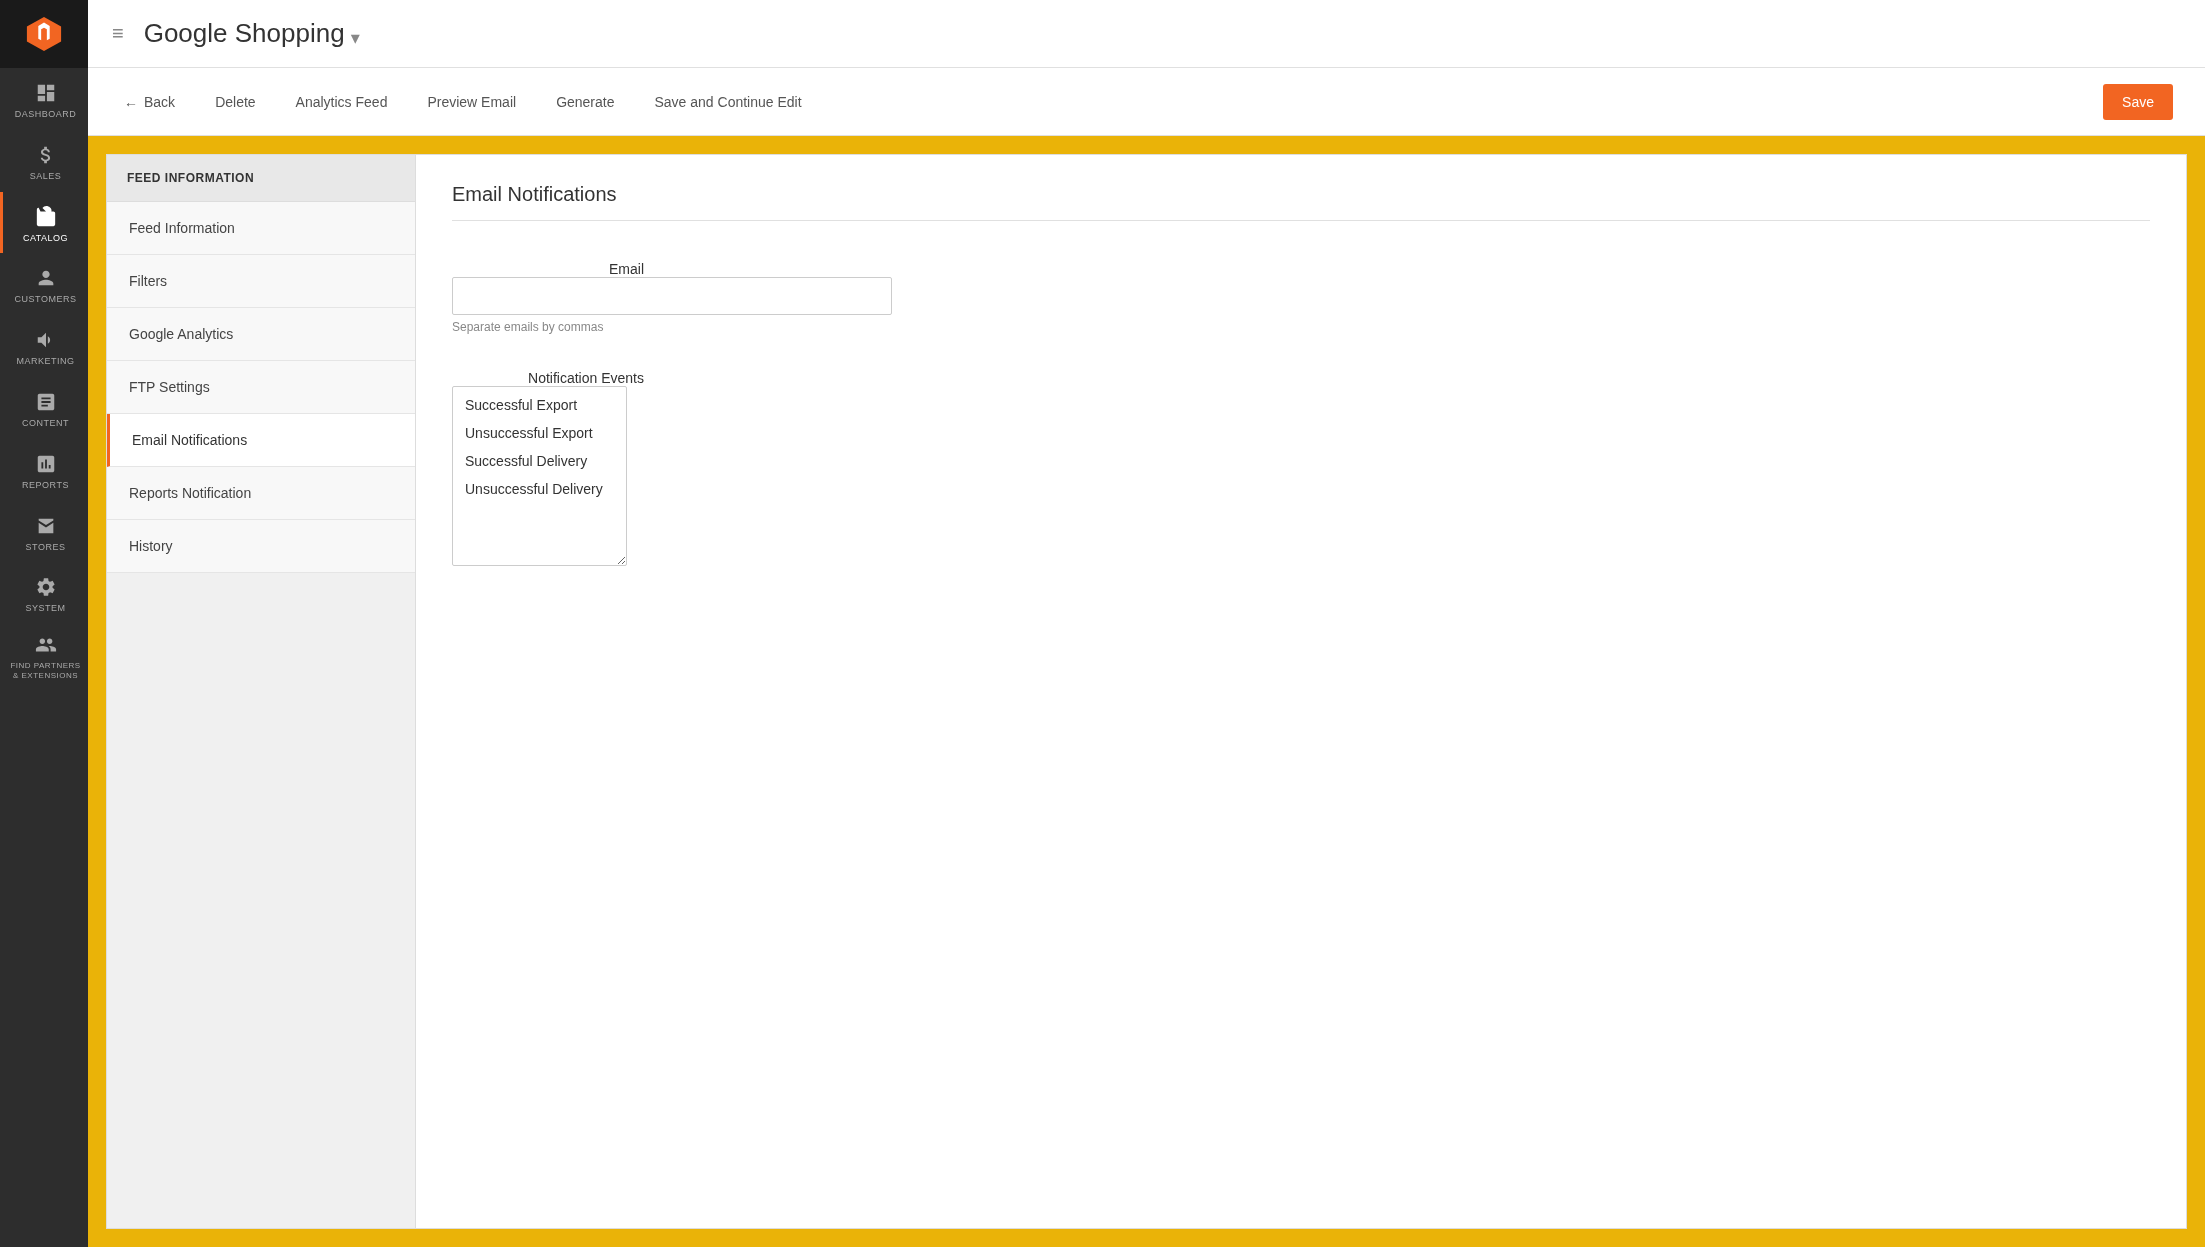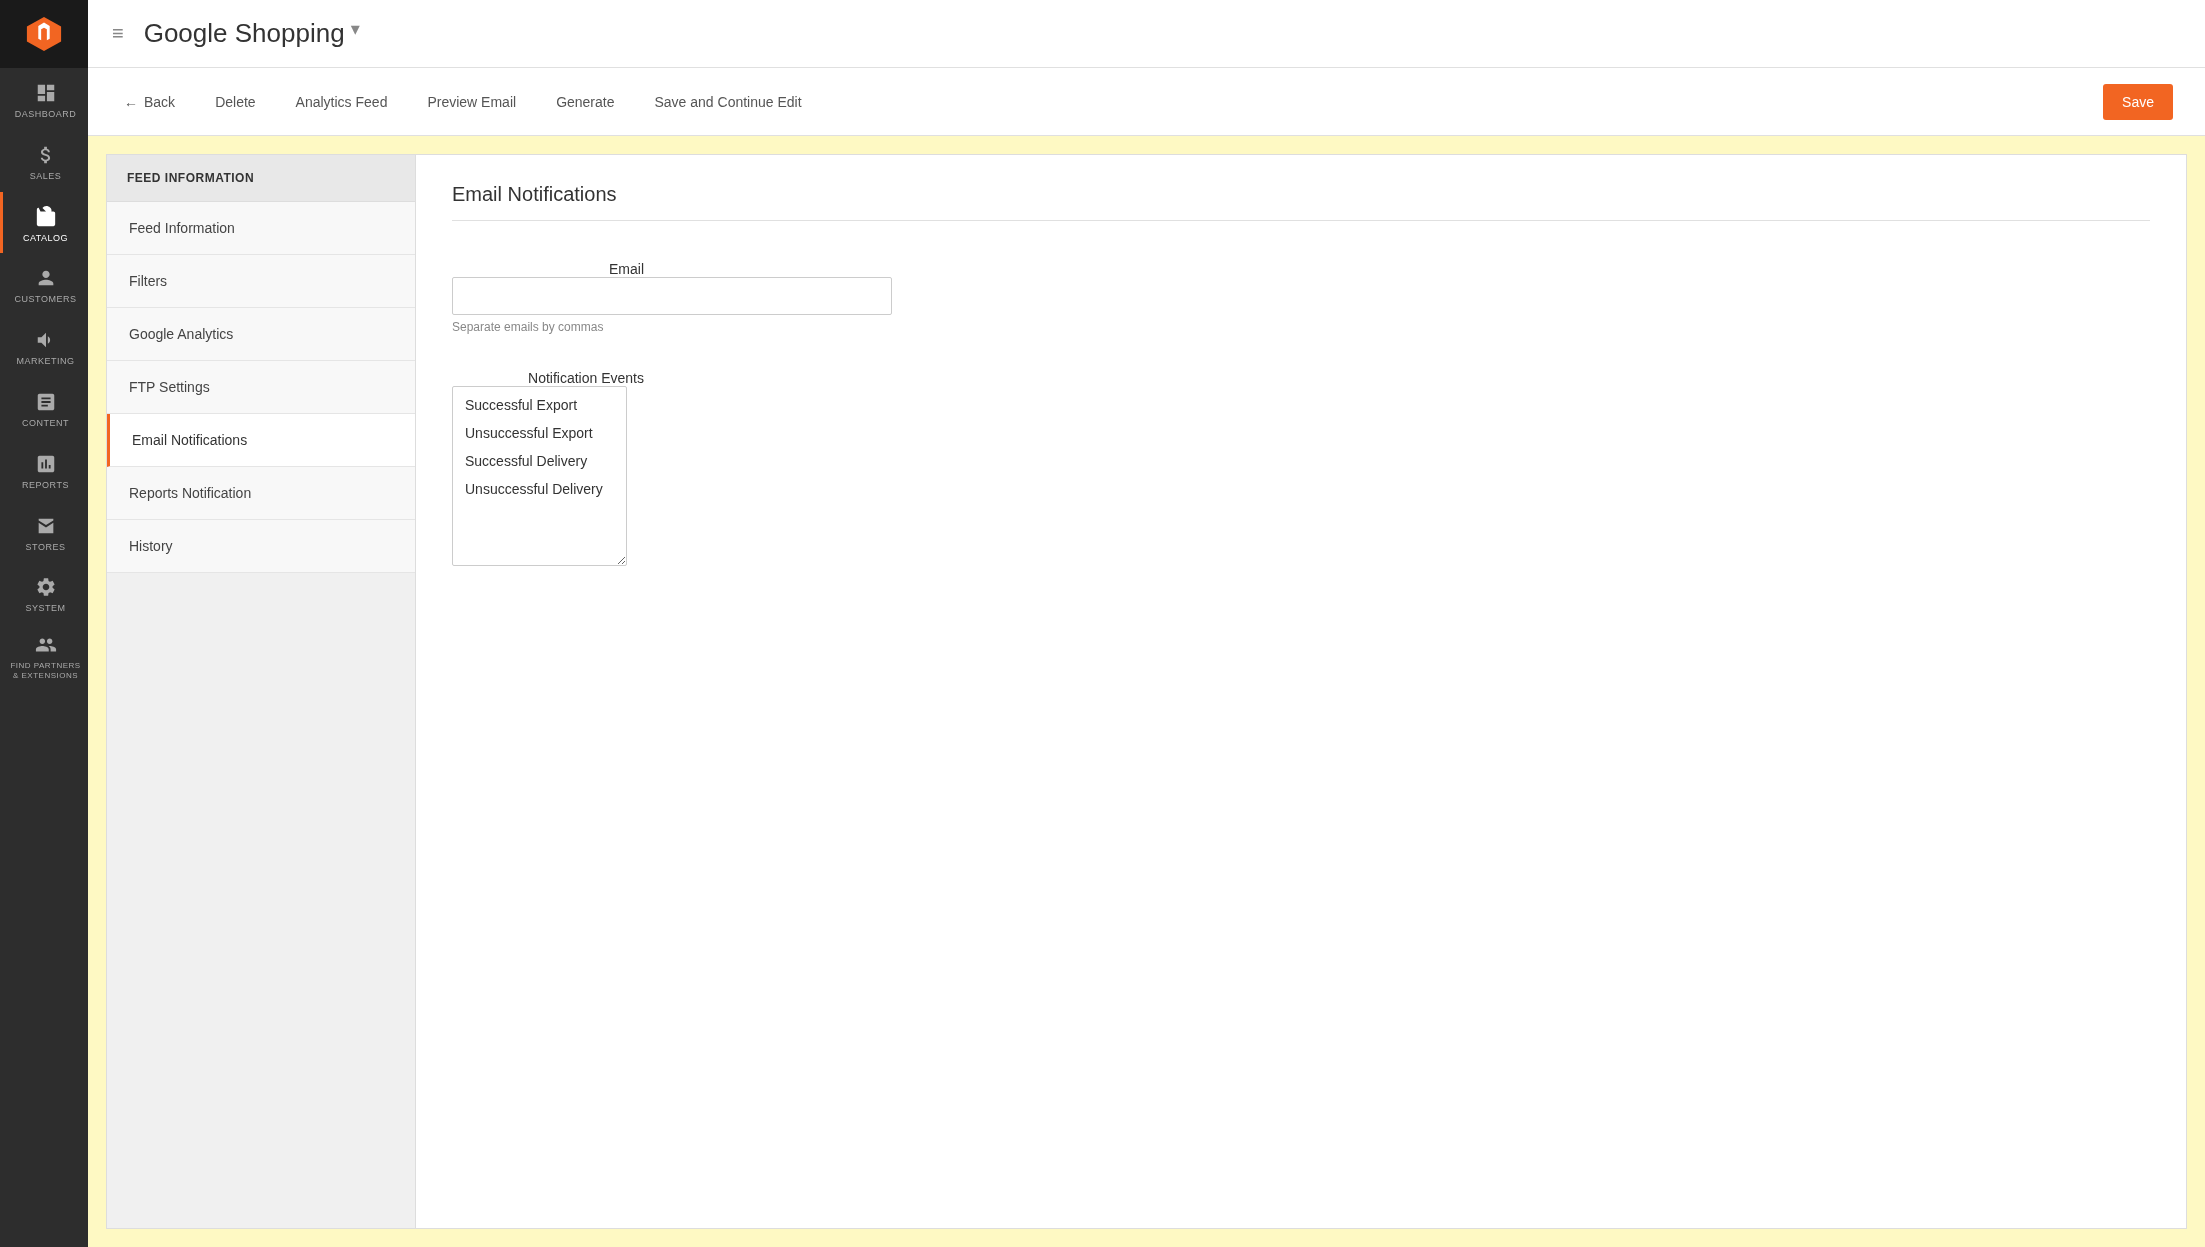--- a/index.html
+++ b/index.html
@@ -68,21 +68,21 @@
       color: #888;
       font-size: 20px;
       cursor: pointer;
       margin-right: 4px;
     }
     .topbar-title {
       font-size: 26px;
       font-weight: 300;
       color: #333;
       display: flex;
-      align-items: flex-start;
+      align-items: flex-end;
       gap: 6px;
     }
     .topbar-title .caret { font-size: 18px; color: #888; }
 
     
     .actionbar {
       background: #fff;
       border-bottom: 1px solid #e0e0e0;
       padding: 0 32px;
       height: 68px;
@@ -109,21 +109,21 @@
       padding: 10px 19px;
       font-size: 14px;
       margin-left: auto;
     }
 
     
     .content-area {
       flex: 1;
       display: flex;
       overflow: hidden;
-      background: #fef9c3;
+      background: #eab308;
       padding: 18px 18px;
       gap: 0;
     }
 
     
     .left-panel {
       width: 310px;
       background: #f0f0f0;
       border: 1px solid #ddd;
       flex-shrink: 0;

